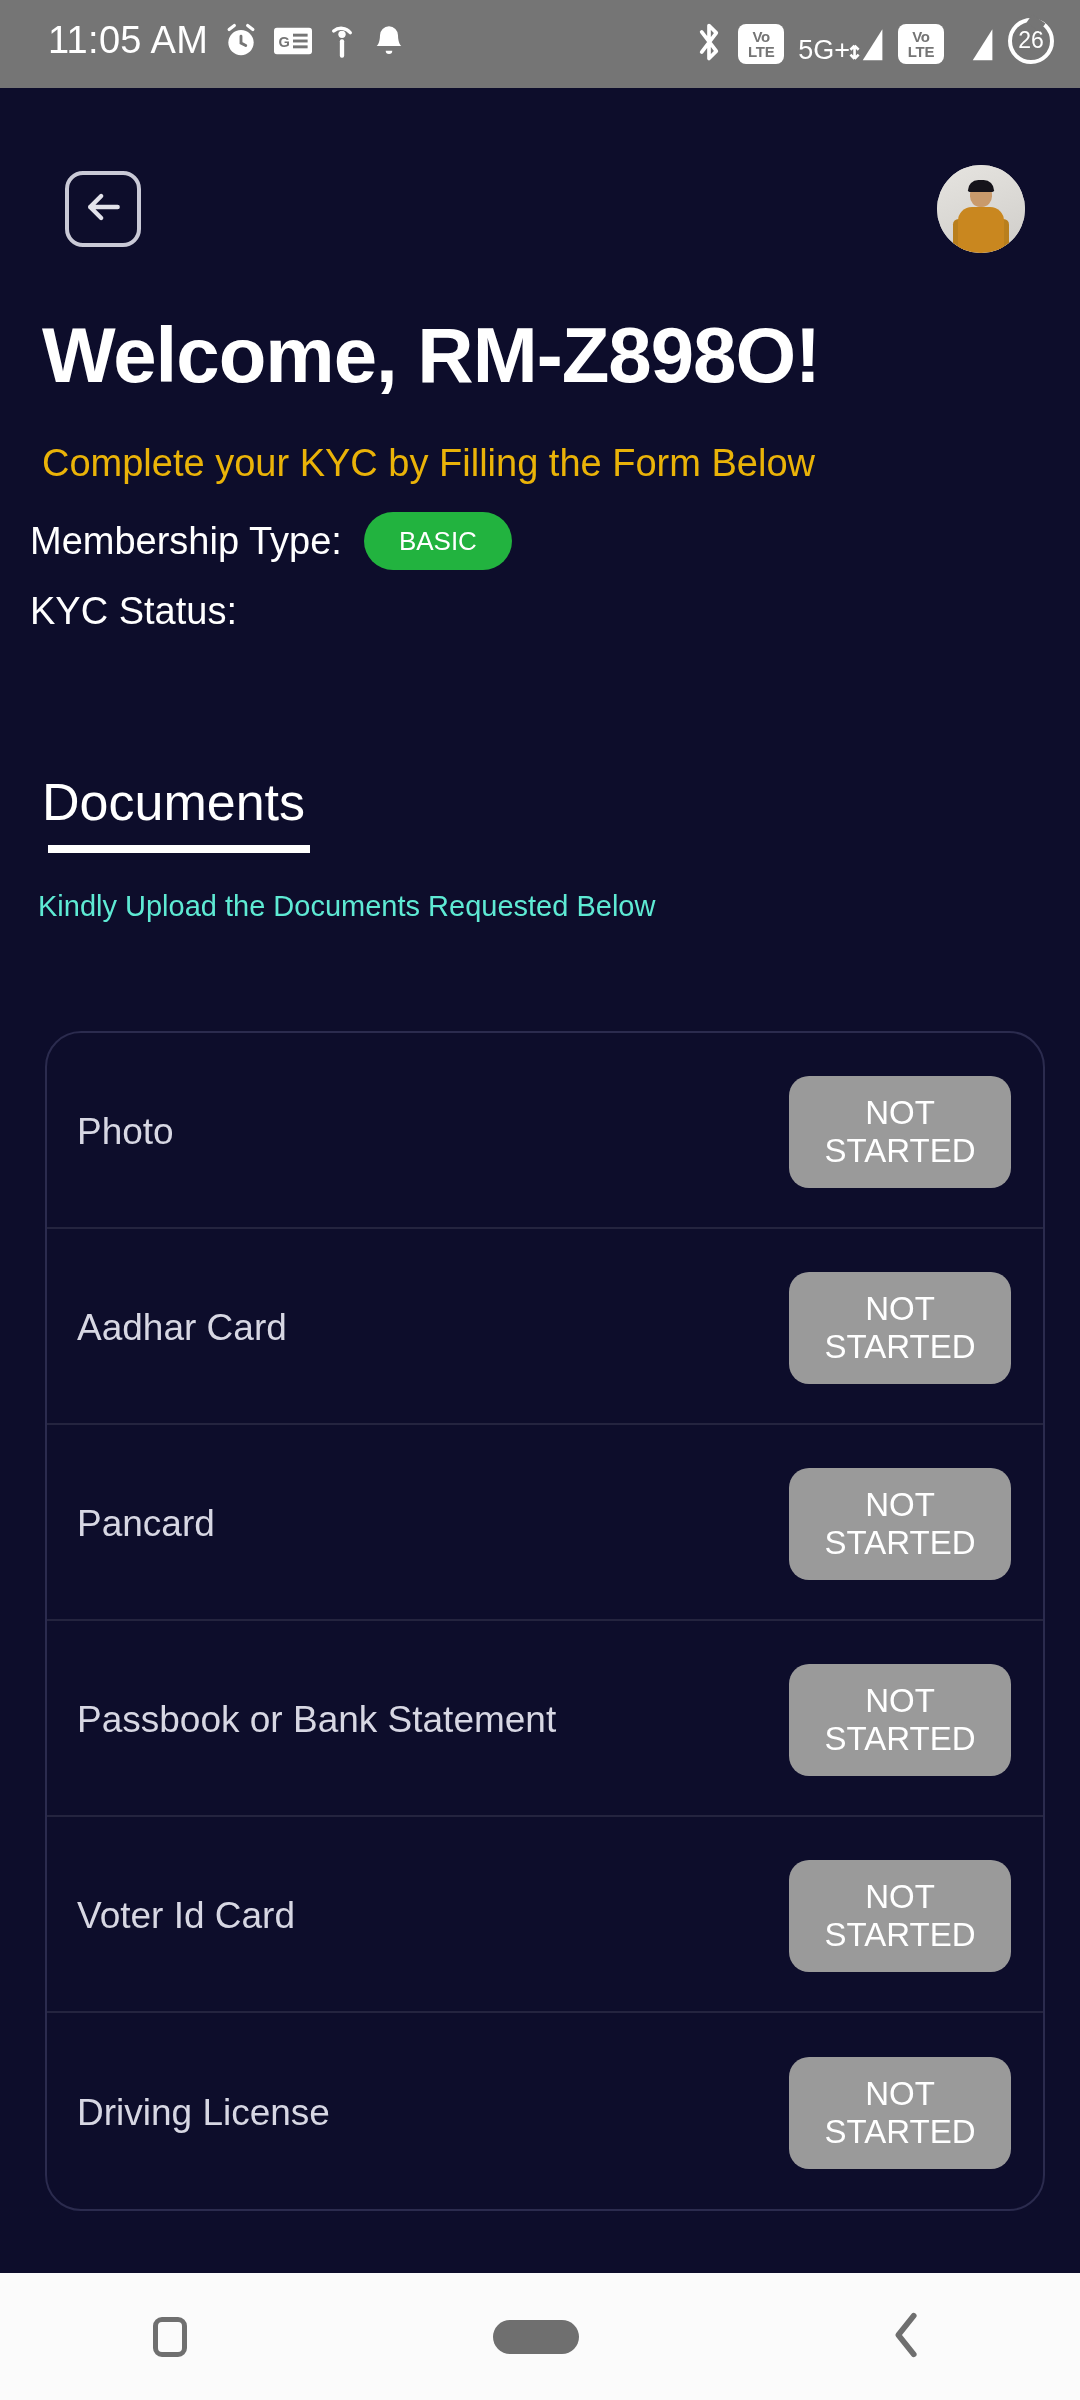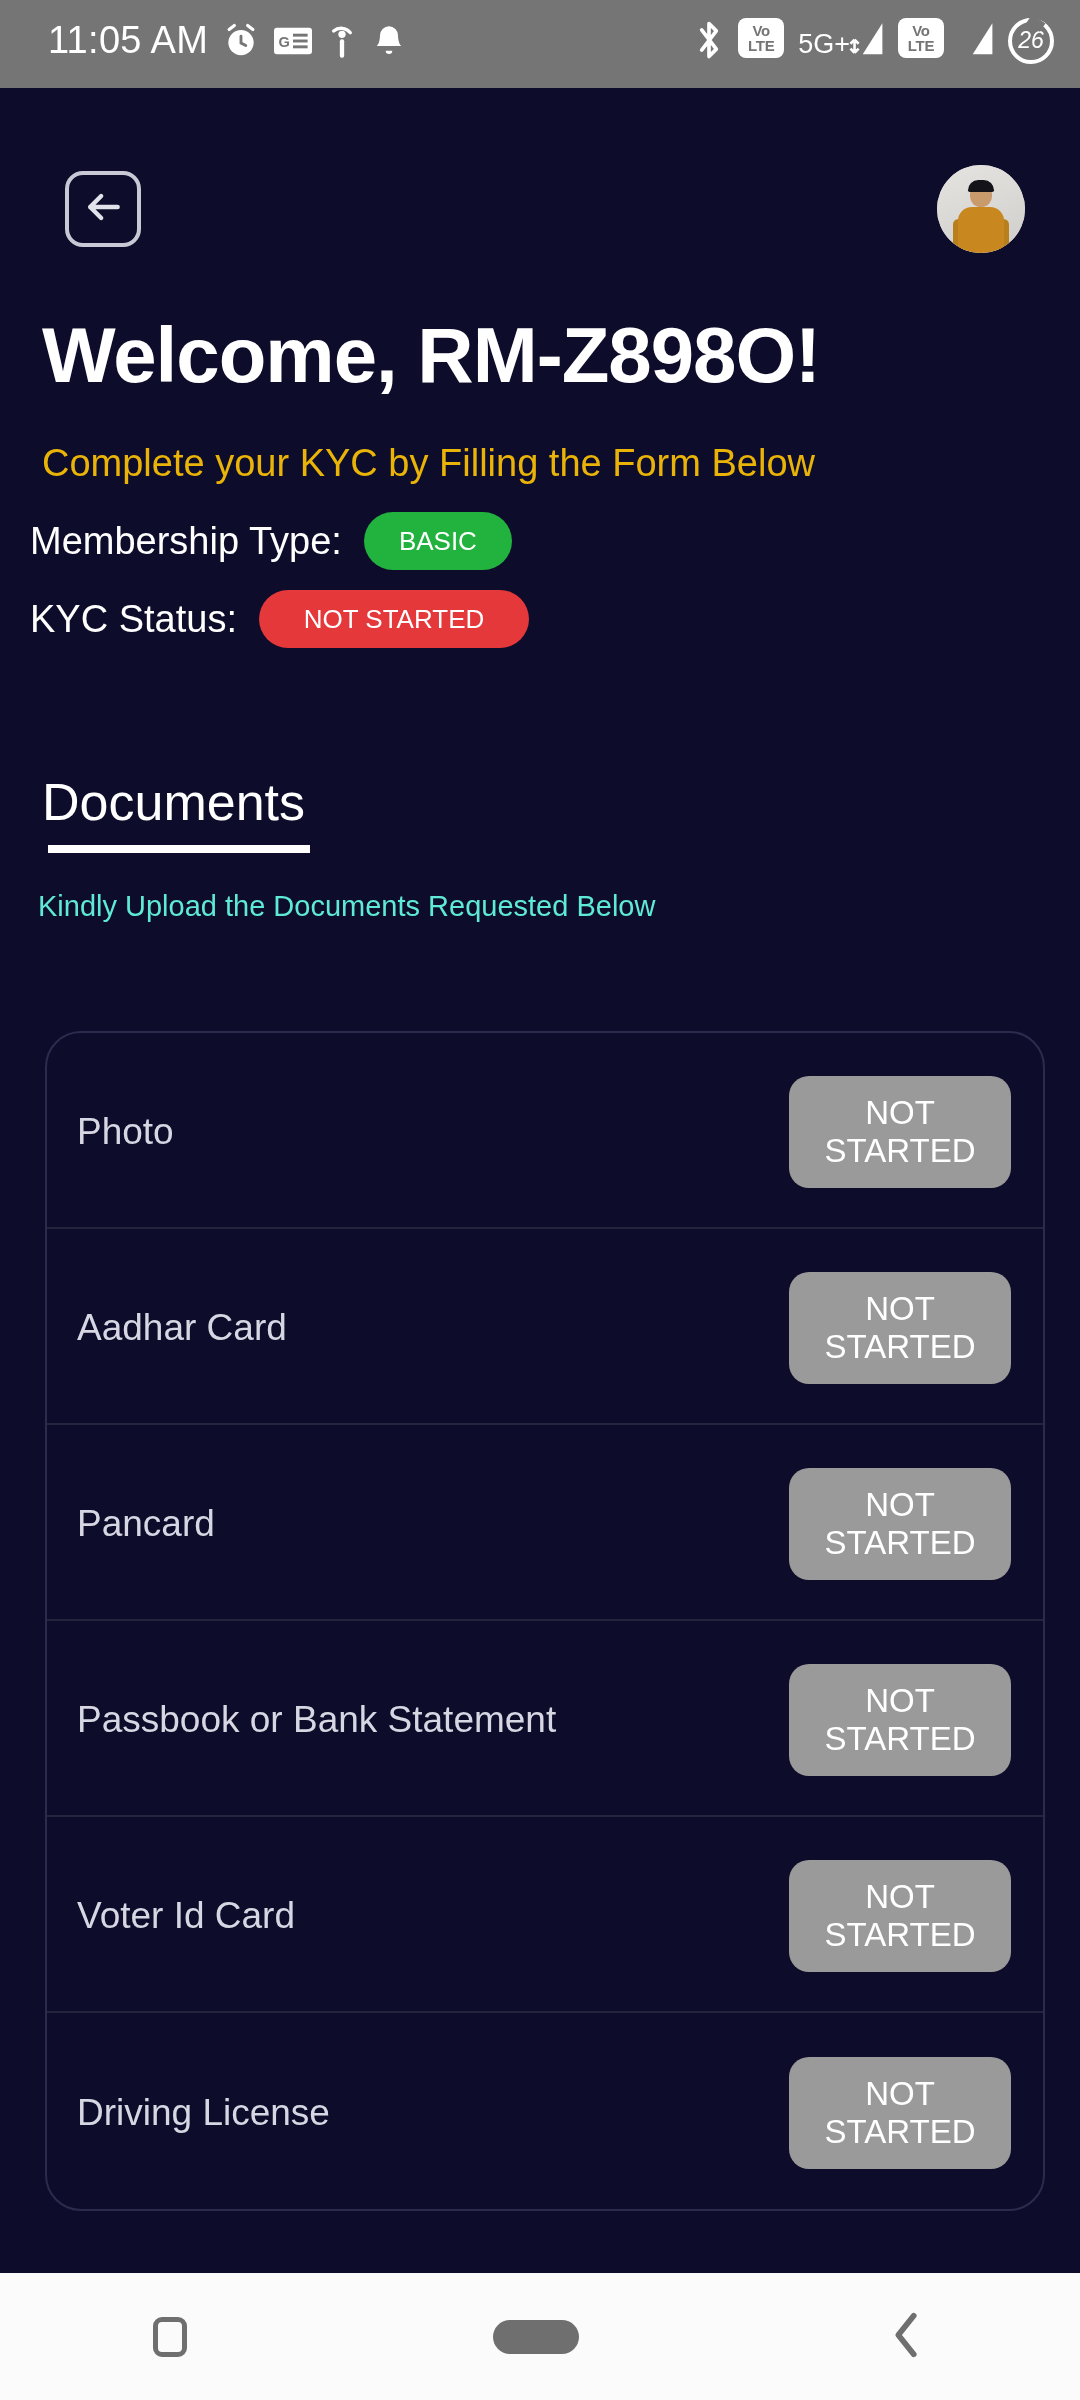--- a/index.html
+++ b/index.html
@@ -12,36 +12,35 @@
   .phone { position:relative; width:1080px; height:2400px; background:#0d0d2b; }
 
   
   .statusbar{
     position:absolute; top:0; left:0; width:1080px; height:88px;
     background:#757575; display:flex; align-items:center;
     padding:0 26px 7px 48px;
   }
   .sb-left{ display:flex; align-items:center; gap:14px; }
   .sb-time{ color:#fff; font-size:38px; letter-spacing:.3px; }
-  .sb-right{ margin-left:auto; display:flex; align-items:flex-start; gap:14px; }
+  .sb-right{ margin-left:auto; display:flex; align-items:flex-end; gap:14px; }
   .sb-ic{ display:flex; align-items:center; justify-content:center; }
 
   .volte{
     width:46px;height:40px;border-radius:8px;background:#fff;color:#757575;
     display:flex;flex-direction:column;align-items:center;justify-content:center;
     font-size:15px;font-weight:bold;line-height:1.0;letter-spacing:-.3px;
   }
   .net-txt{ color:#fff; font-size:27px; line-height:1; margin-right:-4px;}
   .netgrp{ display:flex; align-items:flex-end; gap:2px; }
   .batt{
     width:46px;height:46px;border-radius:50%;
     border:4px solid #fff; color:#fff; font-size:23px;
     display:flex;align-items:center;justify-content:center;
     position:relative;
-    font-style:italic;
   }
   .batt::after{
     content:""; position:absolute; top:-4px; right:6px; width:16px;height:10px;
     background:#757575; transform:rotate(35deg);
   }
 
   
   .topbar{ position:absolute; top:165px; left:0; width:1080px;
            display:flex; align-items:center; padding:0 55px 0 65px;}
   .backbtn{
@@ -200,21 +199,20 @@
   <div class="welcome">Welcome, RM-Z898O!</div>
   <div class="subtitle">Complete your KYC by Filling the Form Below</div>
 
   <div class="kvrow m">
     <span class="kvlabel">Membership Type:</span>
     <span class="pill basic">BASIC</span>
   </div>
 
   <div class="kvrow k">
     <span class="kvlabel">KYC Status:</span>
-    <span class="pill kyc">NOT STARTED</span>
   </div>
 
   <div class="sec-title">Documents</div>
   <div class="sec-underline"></div>
   <div class="sec-sub">Kindly Upload the Documents Requested Below</div>
 
   <div class="doc-card">
     <div class="doc-row">
       <span class="doc-label">Photo</span>
       <span class="doc-status">

